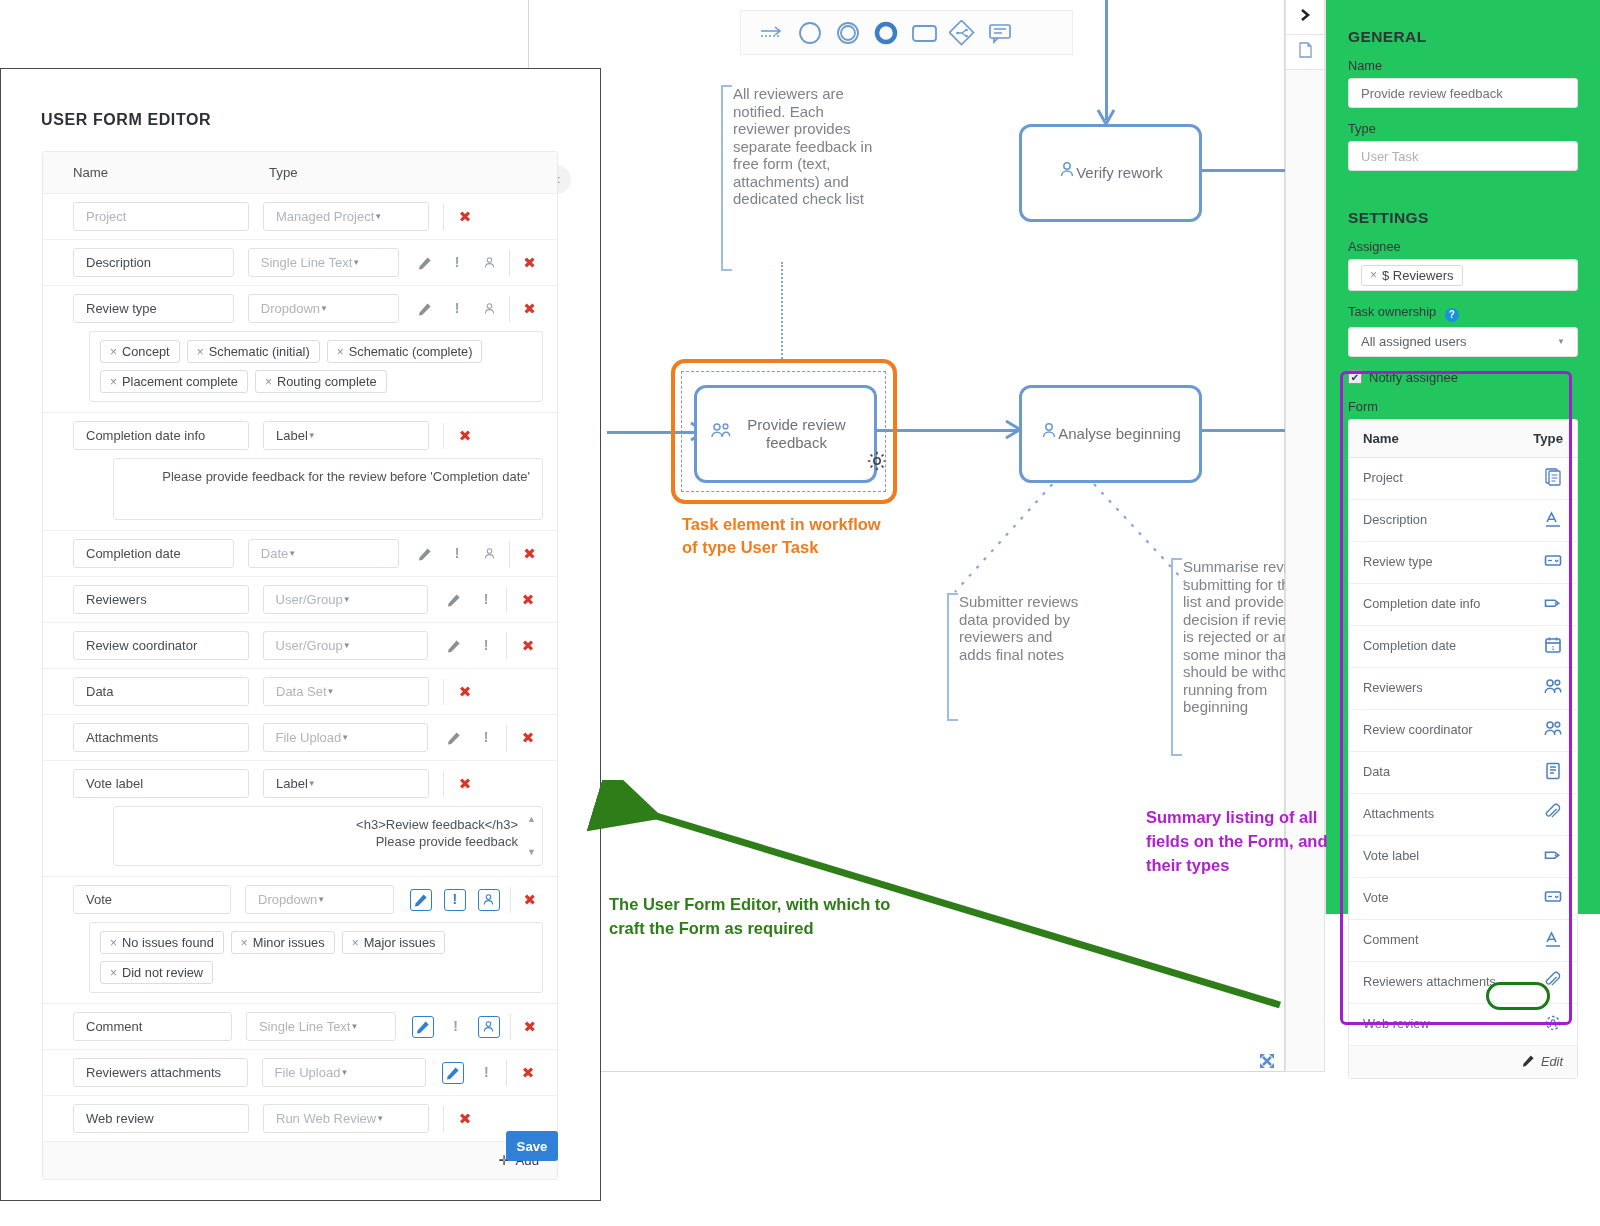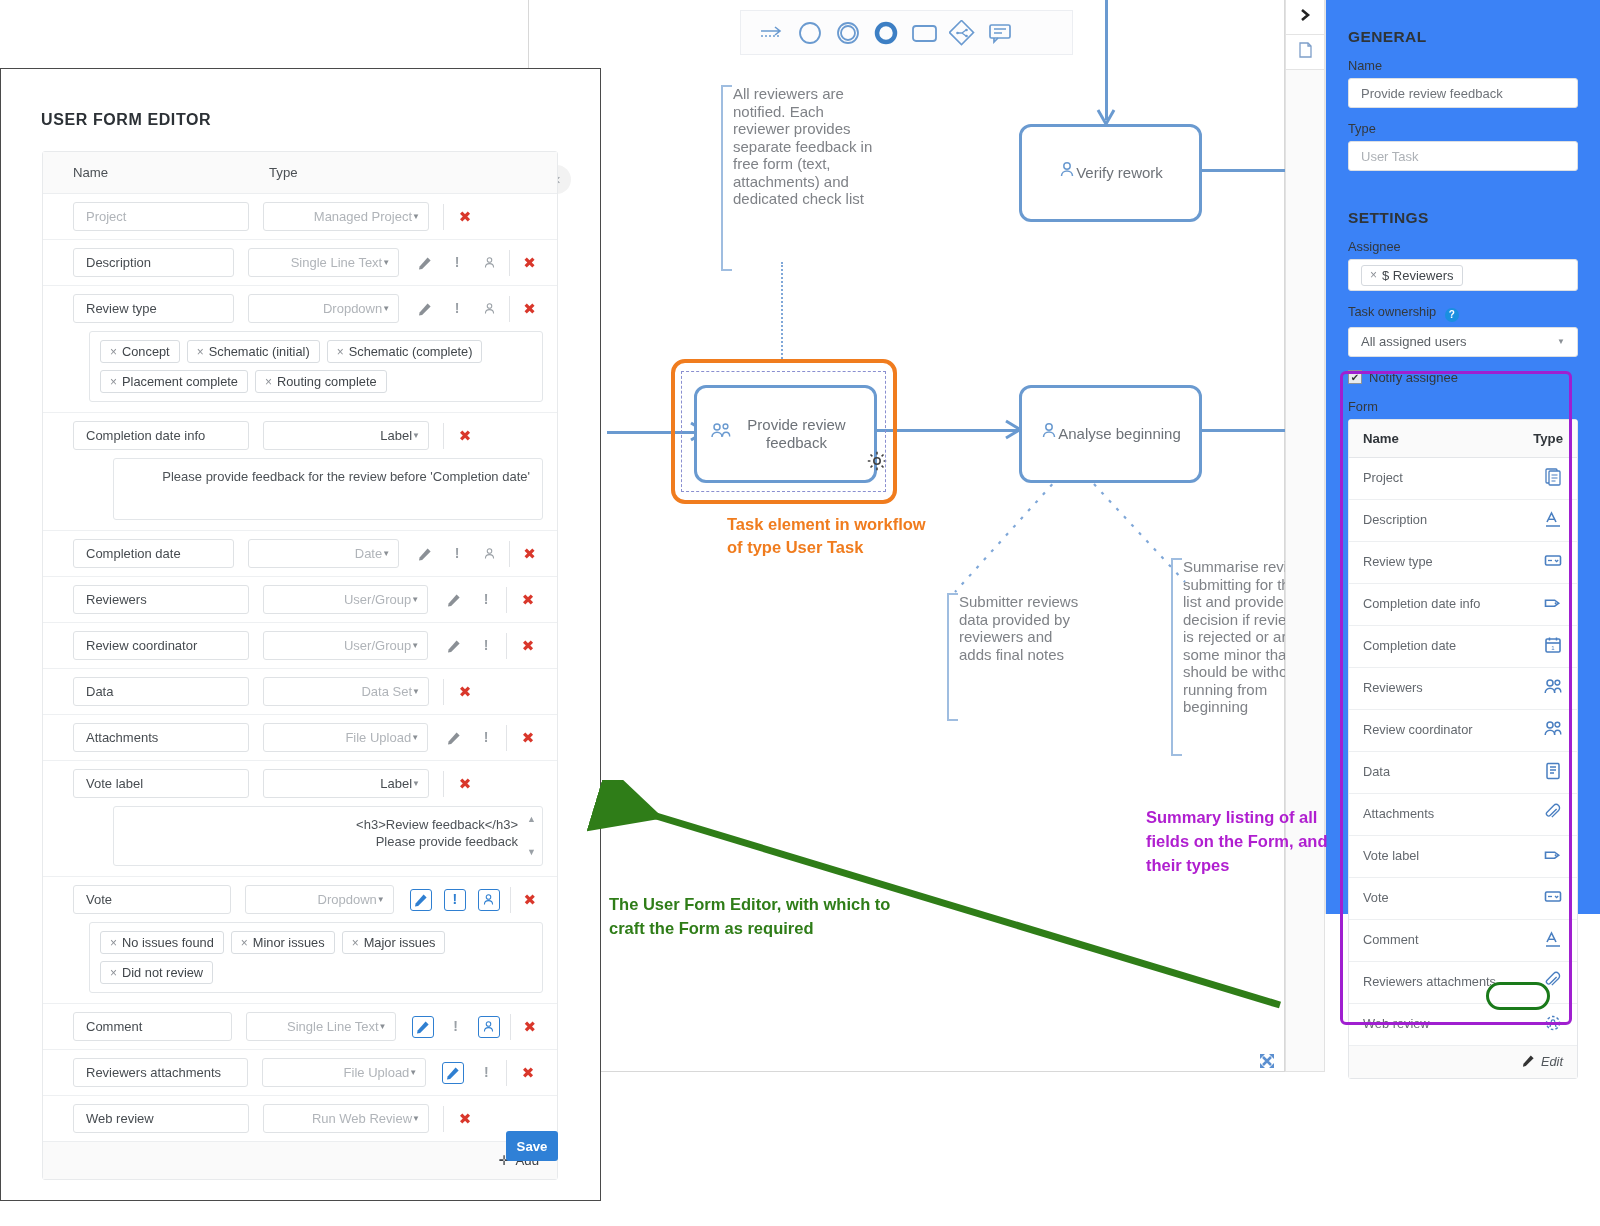--- a/index.html
+++ b/index.html
@@ -35,24 +35,24 @@
            border-left:2px solid #9fbde0;padding-left:10px;}
   .callout:before,.callout:after{content:"";position:absolute;left:0;width:9px;height:2px;background:#9fbde0;}
   .callout:before{top:0;}.callout:after{bottom:0;}
 
   
   #orange-hl{position:absolute;left:671px;top:359px;width:226px;height:145px;
              border:4px solid #f07c1e;border-radius:14px;box-sizing:border-box;}
   #dash-hl{position:absolute;left:681px;top:371px;width:205px;height:121px;
            border:1px dashed #8a8fd0;box-sizing:border-box;}
   #orange-label{position:absolute;left:682px;top:513px;color:#f07c1e;font-size:16.5px;
-                line-height:23px;font-weight:600;white-space:nowrap;margin-left:45px;}
-
-  
-  #props{position:absolute;left:1325px;top:0;width:275px;height:914px;background:#3b82f6;
+                line-height:23px;font-weight:600;white-space:nowrap;}
+
+  
+  #props{position:absolute;left:1325px;top:0;width:275px;height:914px;background:#22c55e;
          border-left:1px solid #e6e6e6;box-sizing:border-box;padding:28px 22px 0 22px;}
   .sect-title{font-size:15.5px;font-weight:bold;letter-spacing:.4px;color:#2f3438;margin:0 0 12px 0;}
   .fld-label{font-size:12.8px;color:#33383d;margin:0 0 5px 0;}
   .fld-box{height:30px;border:1px solid #dcdfe3;border-radius:3px;background:#fff;
            display:flex;align-items:center;padding:0 12px;font-size:13px;color:#6f7379;
            box-sizing:border-box;margin-bottom:13px;}
   .fld-box.disabled{color:#adb1b6;}
   .fld-box.select{justify-content:space-between;color:#5c6166;}
   .caret{font-size:8px;color:#8a8f95;}
   .tag{display:inline-flex;align-items:center;border:1px solid #d5d9de;border-radius:3px;
@@ -93,21 +93,21 @@
         border-radius:3px;box-sizing:border-box;background:#fff;}
   .g-head{display:flex;background:#fafafa;border-bottom:1px solid #eceef0;
           padding:13px 0 13px 30px;font-size:13.2px;color:#4b5055;}
   .g-head .c1{width:196px;}
   .g-row{border-bottom:1px solid #eef0f2;padding:8px 0 8px 0;}
   .g-row:last-of-type{border-bottom:none;}
   .r-main{display:flex;align-items:center;padding:0 14px 0 30px;}
   .inp{height:29px;border:1px solid #dfe2e5;border-radius:3px;background:#fff;display:flex;
        align-items:center;padding:0 12px;font-size:13px;color:#474c51;box-sizing:border-box;}
   .inp.nameinp{width:176px;margin-right:14px;}
-  .inp.typesel{width:166px;justify-content:flex-end;padding-right:8px;}
+  .inp.typesel{width:166px;justify-content:flex-start;padding-right:8px;}
   .inp.ph{color:#b0b4b9;}
   .acts{display:flex;align-items:center;margin-left:10px;}
   .act{width:32px;height:26px;display:flex;align-items:center;justify-content:center;}
   .act.on{border:1px solid #2f7fd1;border-radius:3px;width:20px;height:20px;margin:0 6px;}
   .sep{width:1px;height:26px;background:#e2e4e7;margin:0 6px 0 4px;}
   .del{width:30px;display:flex;align-items:center;justify-content:center;color:#d9372b;
        font-size:15px;font-weight:bold;}
   .subbox{margin:8px 14px 2px 46px;border:1px solid #e3e6e9;border-radius:3px;background:#fff;
           padding:8px 10px;min-height:30px;}
   .chips{display:flex;flex-wrap:wrap;gap:7px;}

